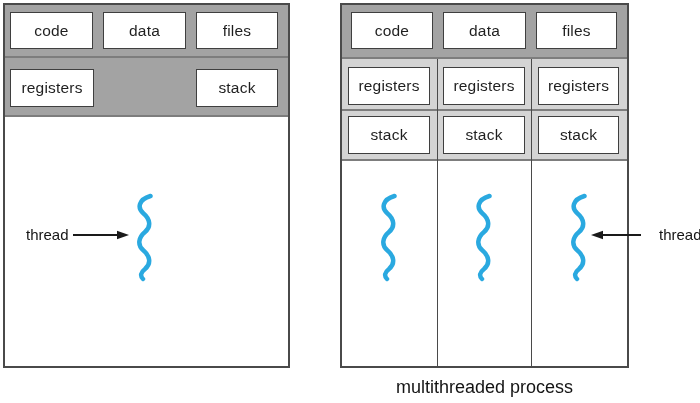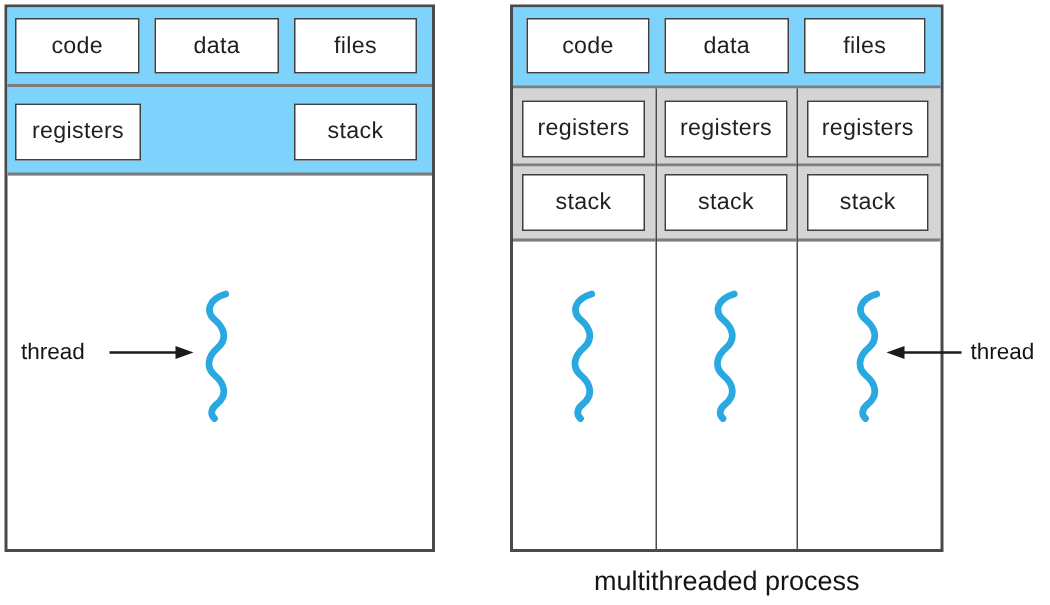--- a/index.html
+++ b/index.html
@@ -1,31 +1,31 @@
 <!DOCTYPE html>
 <html><head>
 <meta charset="utf-8">
 <style>
   html,body{margin:0;padding:0;background:#ffffff;}
   .page{
     position:relative;width:700px;height:403px;background:#ffffff;
     font-family:"Liberation Sans",sans-serif;color:#1f1f1f;overflow:hidden;
   }
   .outer{position:absolute;background:#ffffff;border:2px solid #4a4a4a;box-sizing:border-box;}
-  .band{position:absolute;left:0;right:0;background:#7dd3fc;border-bottom:2px solid #7d7d7d;box-sizing:content-box;}
+  .band{position:absolute;left:0;right:0;background:#a3a3a3;border-bottom:2px solid #7d7d7d;box-sizing:content-box;}
   .cell{
     position:absolute;background:#ffffff;border:1.5px solid #3f3f3f;box-sizing:border-box;
     display:flex;align-items:center;justify-content:center;font-size:15.5px;letter-spacing:.2px;
   }
   .cols{position:absolute;left:0;right:0;top:54px;bottom:0;}
   .col{position:absolute;top:0;bottom:0;box-sizing:border-box;}
   .col.sep{border-left:1.5px solid #4a4a4a;}
   .graysub{position:absolute;left:0;right:0;background:#d4d4d4;border-bottom:2px solid #7d7d7d;}
   .caption{position:absolute;text-align:center;font-size:18px;color:#141414;}
-  .annot{position:absolute;font-size:15px;color:#141414;white-space:nowrap;}
+  .annot{position:absolute;font-size:15px;color:#141414;white-space:nowrap;margin-left:12px;}
   .squiggle{position:absolute;}
   svg{display:block;}
 </style>
 </head>
 <body>
 
 <div class="page">
 
   <div class="outer" style="left:3px;top:3px;width:287px;height:365px;">
     <div class="band" style="top:0;height:51px;">

